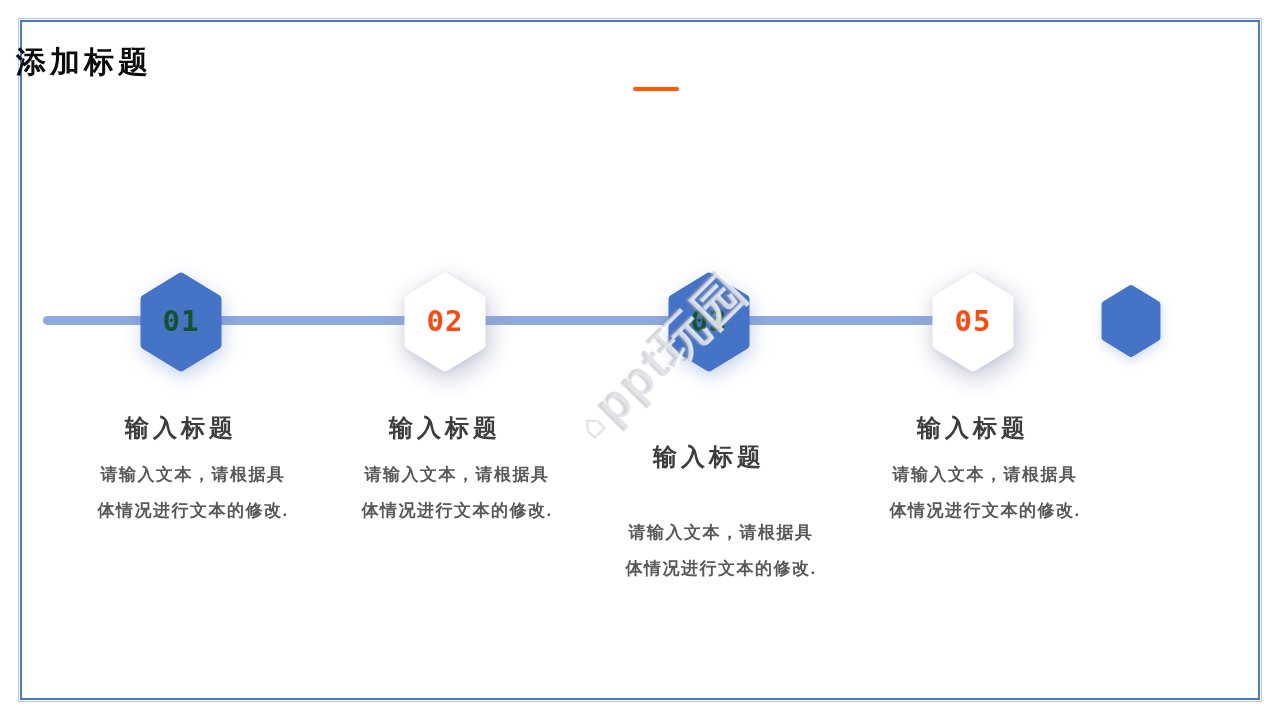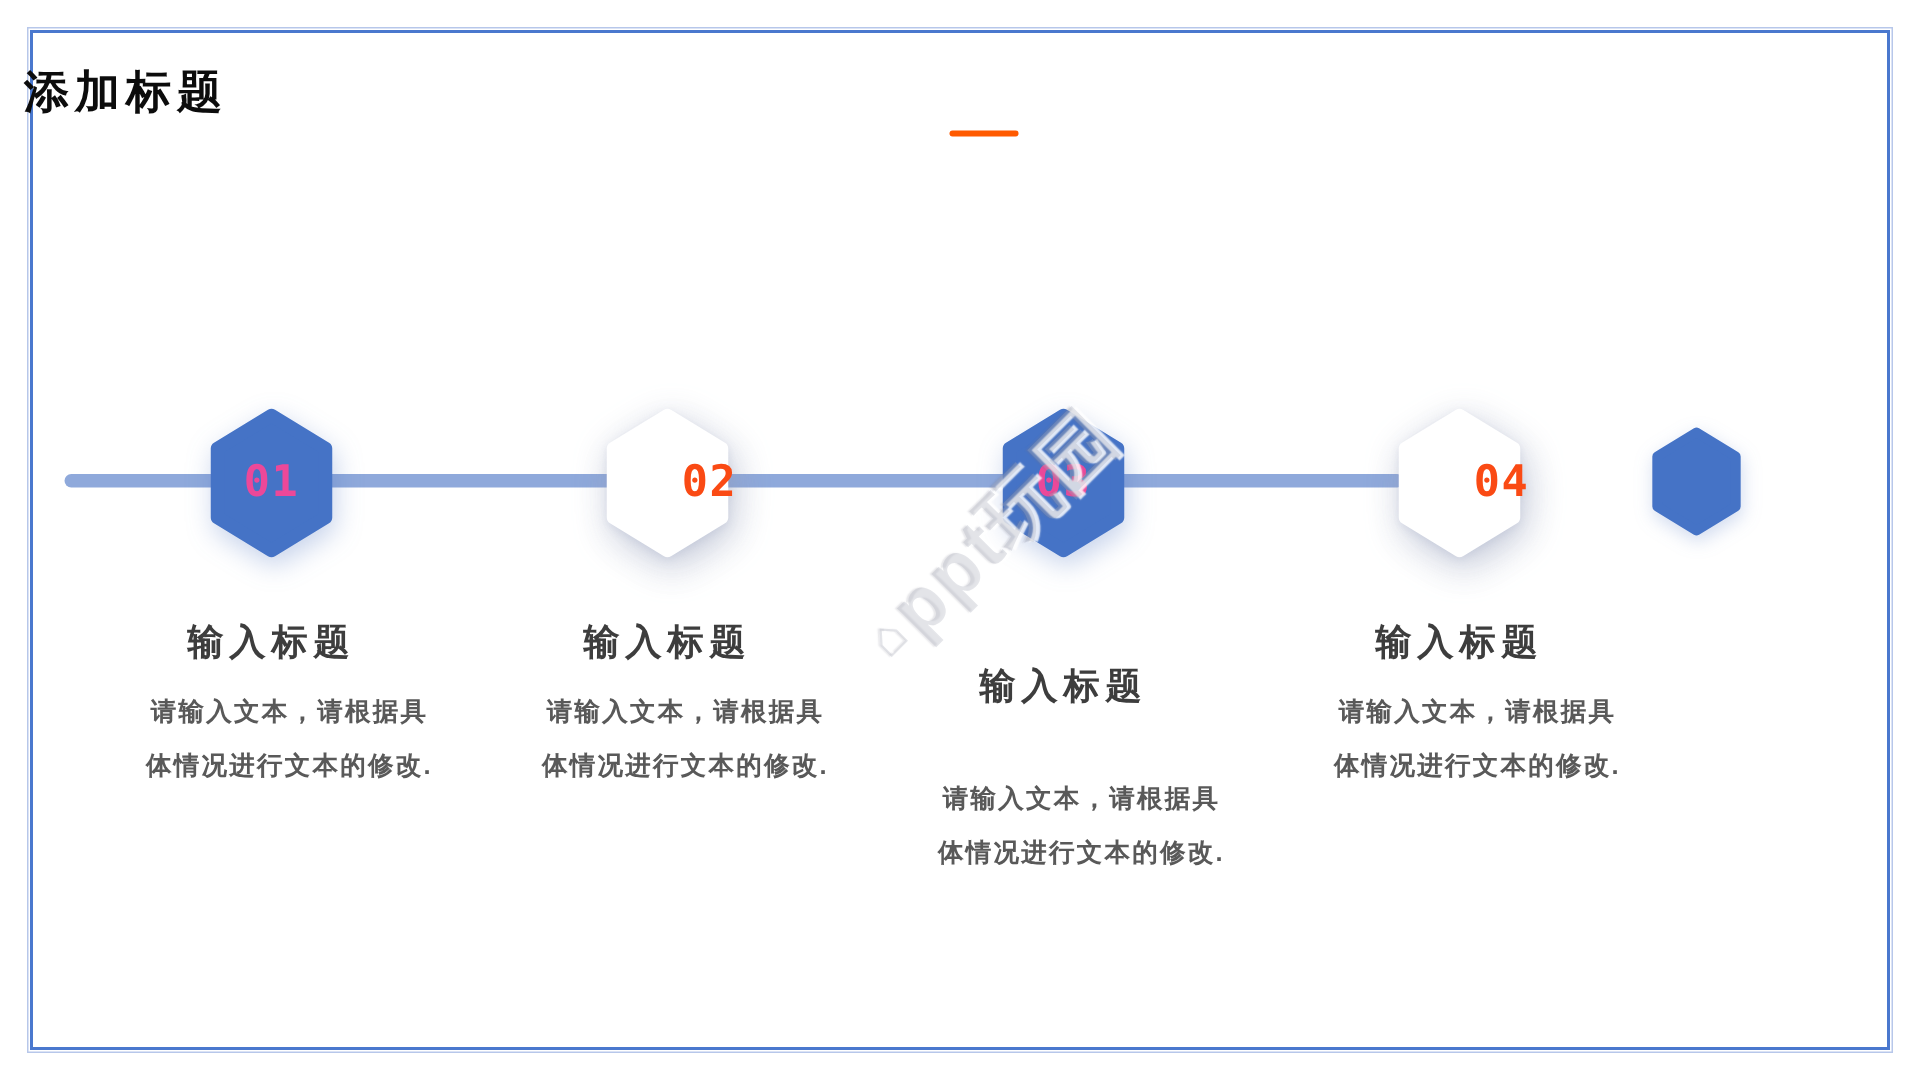--- a/index.html
+++ b/index.html
@@ -28,22 +28,22 @@
 
   .timeline-item{position:absolute;top:272px;width:264px;display:flex;flex-direction:column;align-items:center;z-index:2;}
   .item-1{left:49px;}  .item-2{left:313px;}  .item-3{left:577px;gap:29px;}  .item-4{left:841px;}
 
   .hex{position:relative;width:88px;height:100px;}
   .hex svg{position:absolute;inset:0;width:100%;height:100%;}
   .hex-blue{color:var(--accent-blue);filter:drop-shadow(2px 6px 9px rgba(70,110,190,.30));}
   .hex-white{color:var(--hex-white);filter:drop-shadow(3px 7px 12px rgba(140,150,180,.45)) drop-shadow(0 2px 3px rgba(150,160,190,.25));}
   .num{position:absolute;left:50%;top:50%;transform:translate(-50%,-53%);
        font-family:"DejaVu Sans Mono",monospace;font-weight:bold;font-size:29px;letter-spacing:1px;}
-  .hex-blue .num{color:#ec4899;}
-  .hex-white .num{color:var(--accent-orange);margin-left:28px;}
+  .hex-blue .num{color:#14532d;}
+  .hex-white .num{color:var(--accent-orange);}
 
   .step-title{margin-top:40px;font-size:24px;font-weight:bold;letter-spacing:4px;color:var(--heading-text);text-align:center;}
   .step-body{margin-top:13px;text-align:center;margin-left:24px;}
   .step-body div{font-size:17px;line-height:36px;letter-spacing:1.5px;color:var(--body-text);font-weight:bold;white-space:nowrap;}
 
   .end-hex{position:absolute;left:1099px;top:284px;width:64px;height:74px;color:var(--accent-blue);z-index:2;
            filter:drop-shadow(1px 4px 6px rgba(70,110,190,.25));}
   .end-hex svg{width:100%;height:100%;}
 
   .watermark{position:absolute;left:535px;top:262px;width:250px;height:190px;z-index:5;
@@ -108,21 +108,21 @@
     <div>请输入文本，请根据具</div>
     <div>体情况进行文本的修改.</div>
   </div>
 </div>
 
 <div class="timeline-item item-4">
   <div class="hex hex-white">
     <svg viewBox="0 0 88 100">
       <path d="M44 5 L80 27 L80 73 L44 95 L8 73 L8 27 Z" fill="currentColor" stroke="currentColor" stroke-width="9" stroke-linejoin="round"></path>
     </svg>
-    <span class="num">04</span>
+    <span class="num">05</span>
   </div>
   <div class="step-title">输入标题</div>
   <div class="step-body">
     <div>请输入文本，请根据具</div>
     <div>体情况进行文本的修改.</div>
   </div>
 </div>
 
 <div class="end-hex">
   <svg viewBox="0 0 88 100">

